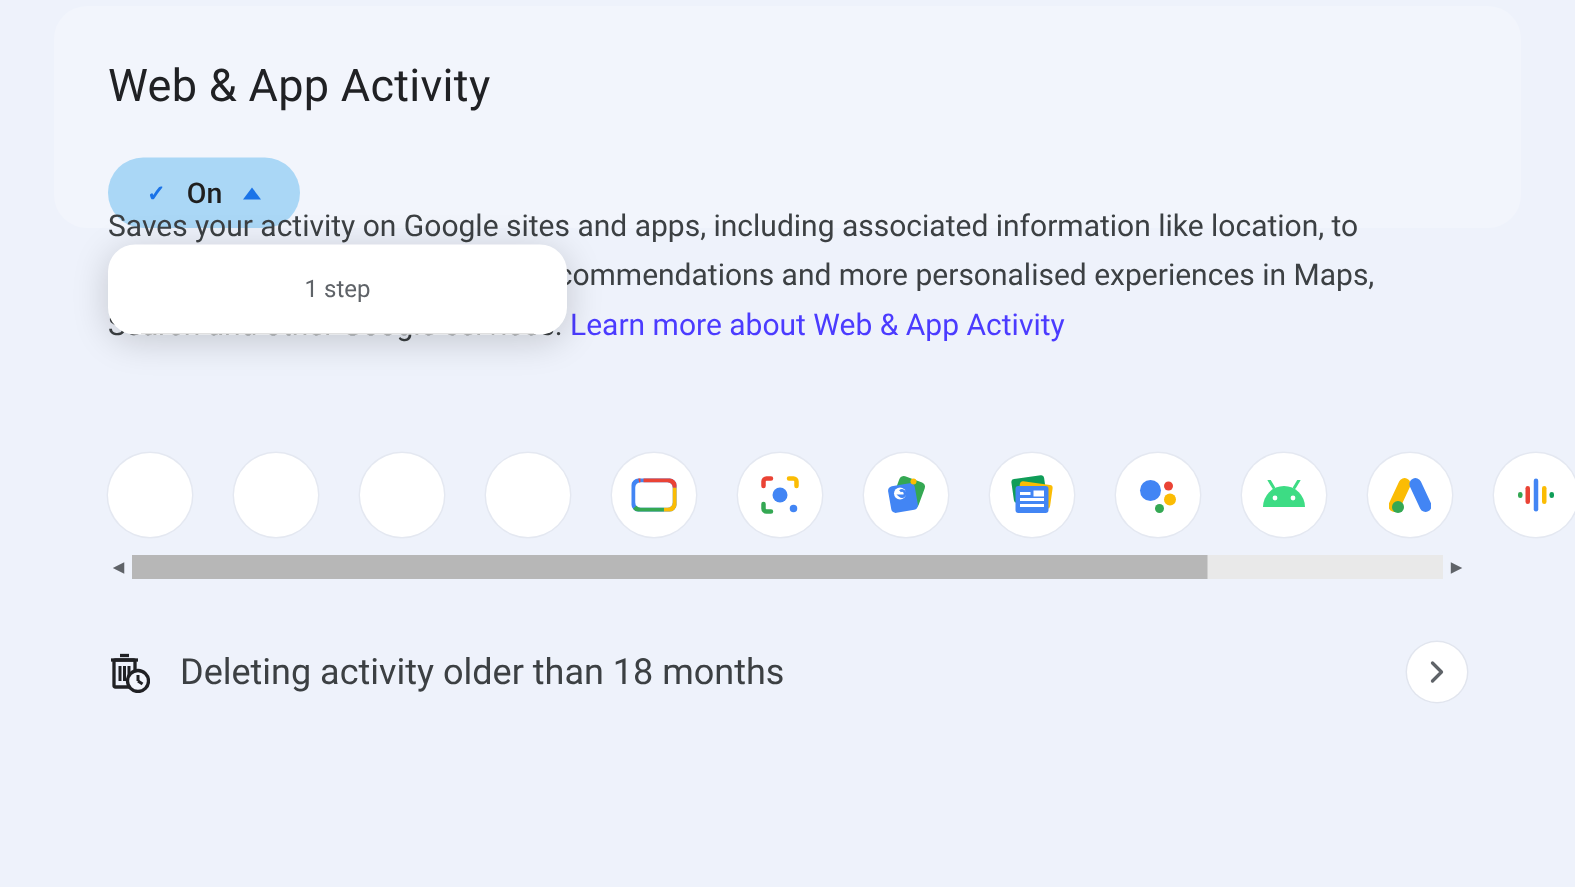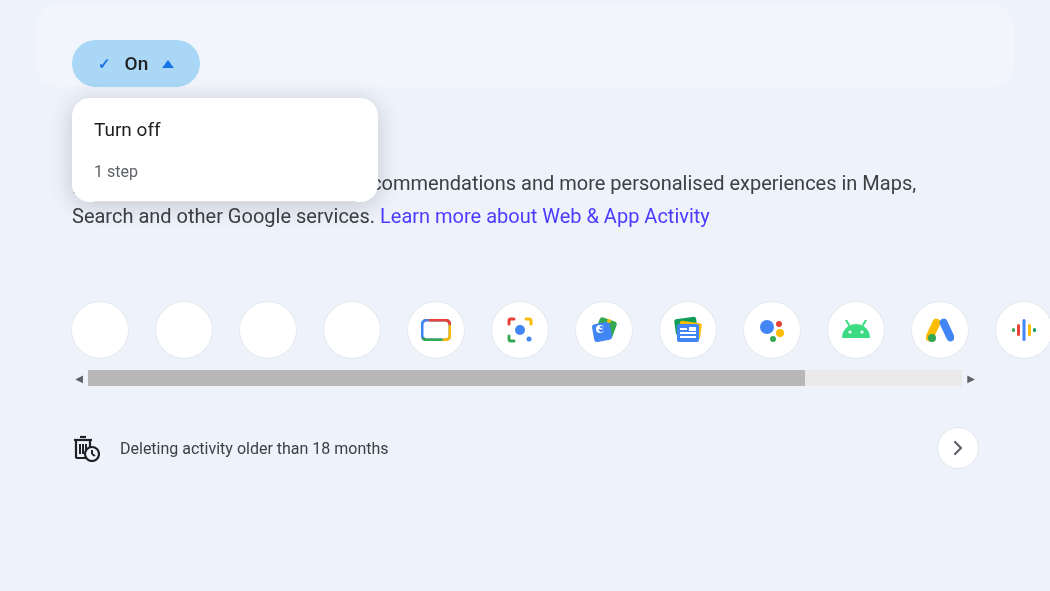--- a/index.html
+++ b/index.html
@@ -68,21 +68,22 @@
     cursor: pointer;
   }
   .dropdown .opt-title {
     font-size: 19px;
     color: #202124;
     font-weight: 400;
   }
   .dropdown .opt-sub {
     font-size: 16px;
     color: #5f6368;
-    margin-top: 21px;
+    margin-top: 0;
+    text-align: center;
   }
   .dropdown .divider {
     height: 1px;
     background: #e0e0e0;
     margin: 0 22px;
   }
   
   .desc-block {
     position: absolute;
     left: 36px;
@@ -150,21 +151,21 @@
     left: 36px;
     right: 36px;
     top: 424px;
     display: flex;
     align-items: center;
     gap: 20px;
     cursor: pointer;
     z-index: 1;
   }
   .auto-delete-text {
-    font-size: 16px;
+    font-size: 24px;
     color: #3c4043;
     flex: 1;
   }
   .chevron-circle {
     width: 40px;
     height: 40px;
     border-radius: 50%;
     background: #fff;
     display: flex;
     align-items: center;
@@ -174,39 +175,39 @@
     box-shadow: 0 0 0 1px rgba(0,0,0,0.05);
   }
   
   svg { display: block; }
 </style>
 </head>
 <body>
 
 <div class="card">
 
+  <h1 class="page-title">Web &amp; App Activity</h1>
 
   <div class="status-row">
     <div class="pill">
       <span class="check">✓</span>
       <span class="lbl">On</span>
       <span class="tri"></span>
     </div>
 
     <div class="dropdown">
       <div class="opt">
-        <div class="opt-title">Turn off</div>
         <div class="opt-sub">1 step</div>
       </div>
       <div class="divider"></div>
     </div>
   </div>
 
   <div class="desc-block">
-    <br>
+    <span>Saves your activity on Google sites and apps, including associated information like location, to</span><br>
     <span>give you faster searches, better recommendations and more personalised experiences in Maps,</span><br>
     <span>Search and other Google services. </span><a href="#">Learn more about Web &amp; App Activity</a>
   </div>
 
   <div class="icon-row">
 
     <div class="app-circle"></div>
     <div class="app-circle"></div>
     <div class="app-circle"></div>
     <div class="app-circle"></div>

